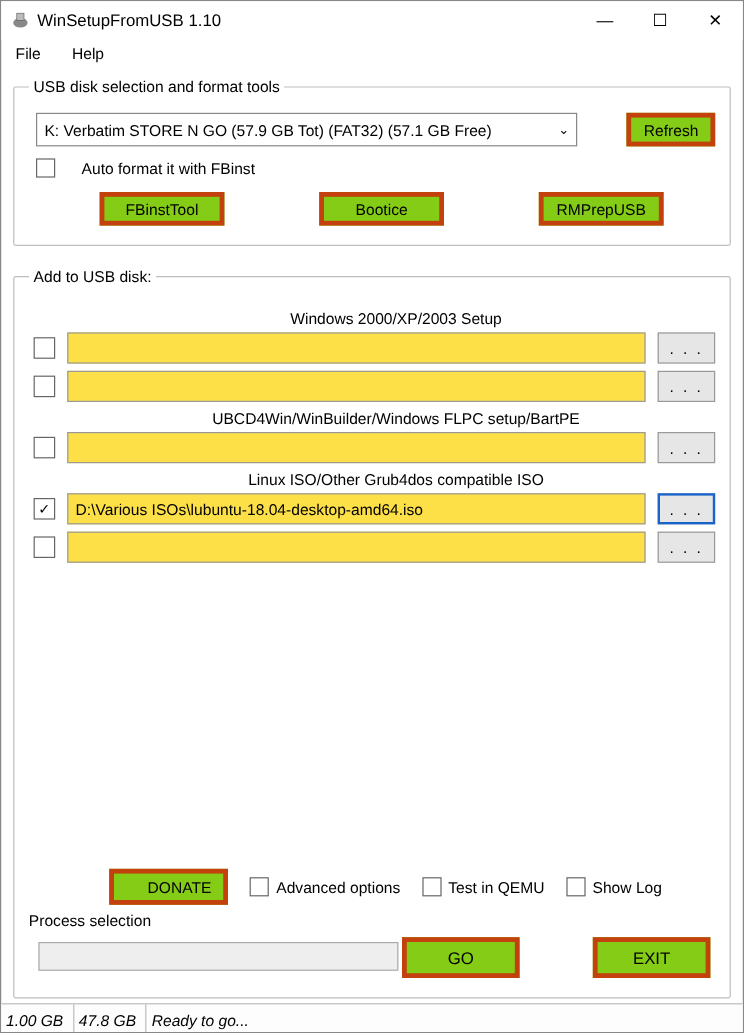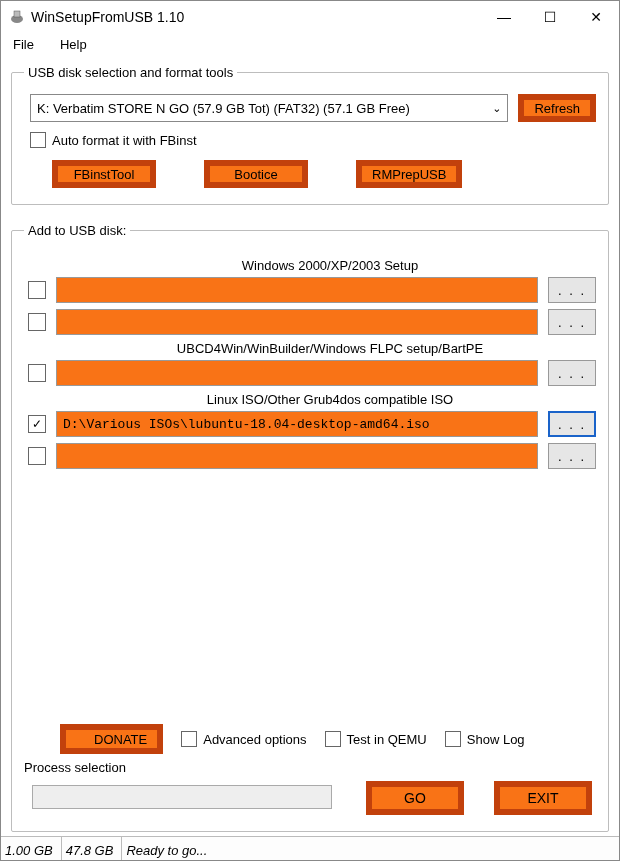--- a/index.html
+++ b/index.html
@@ -79,34 +79,35 @@
     display: flex;
     align-items: center;
     padding: 0 6px;
     position: relative;
   }
   .drive-select .chev {
     position: absolute; right: 6px; top: 50%; transform: translateY(-50%);
     font-size: 11px;
   }
   .btn {
-    border: 6px solid #c2410c;
-    background: #f97316;
+    border: 4px solid #c2410c;
+    background: #84cc16;
     height: 28px;
     padding: 0 10px;
     display: inline-flex;
     align-items: center;
     justify-content: center;
     font-size: 13px;
+    margin-left: 31px;
   }
   .btn.big { height: 34px; min-width: 98px; font-size: 14px; }
   .checkline {
     display: flex;
     align-items: center;
-    gap: 6px;
+    gap: 22px;
     margin-top: 10px;
     padding-left: 6px;
   }
   .chk {
     width: 16px; height: 16px;
     border: 1px solid #666;
     background: #fff;
     display: inline-flex;
     align-items: center;
     justify-content: center;
@@ -131,28 +132,27 @@
     display: flex;
     align-items: center;
     gap: 10px;
     padding-left: 4px;
   }
   .src-row .chk { width: 18px; height: 18px; }
   .textbox {
     flex: 1;
     height: 26px;
     border: 1px solid #999;
-    background: #f97316;
+    background: #fde047;
     padding: 0 6px;
     display: flex;
     align-items: center;
     font-size: 13px;
     overflow: hidden;
     white-space: nowrap;
-    font-family: Liberation Mono, monospace;
   }
   .browse {
     width: 48px;
     height: 26px;
     border: 1px solid #999;
     background: #e6e6e6;
     display: flex;
     align-items: center;
     justify-content: center;
     letter-spacing: 2px;

